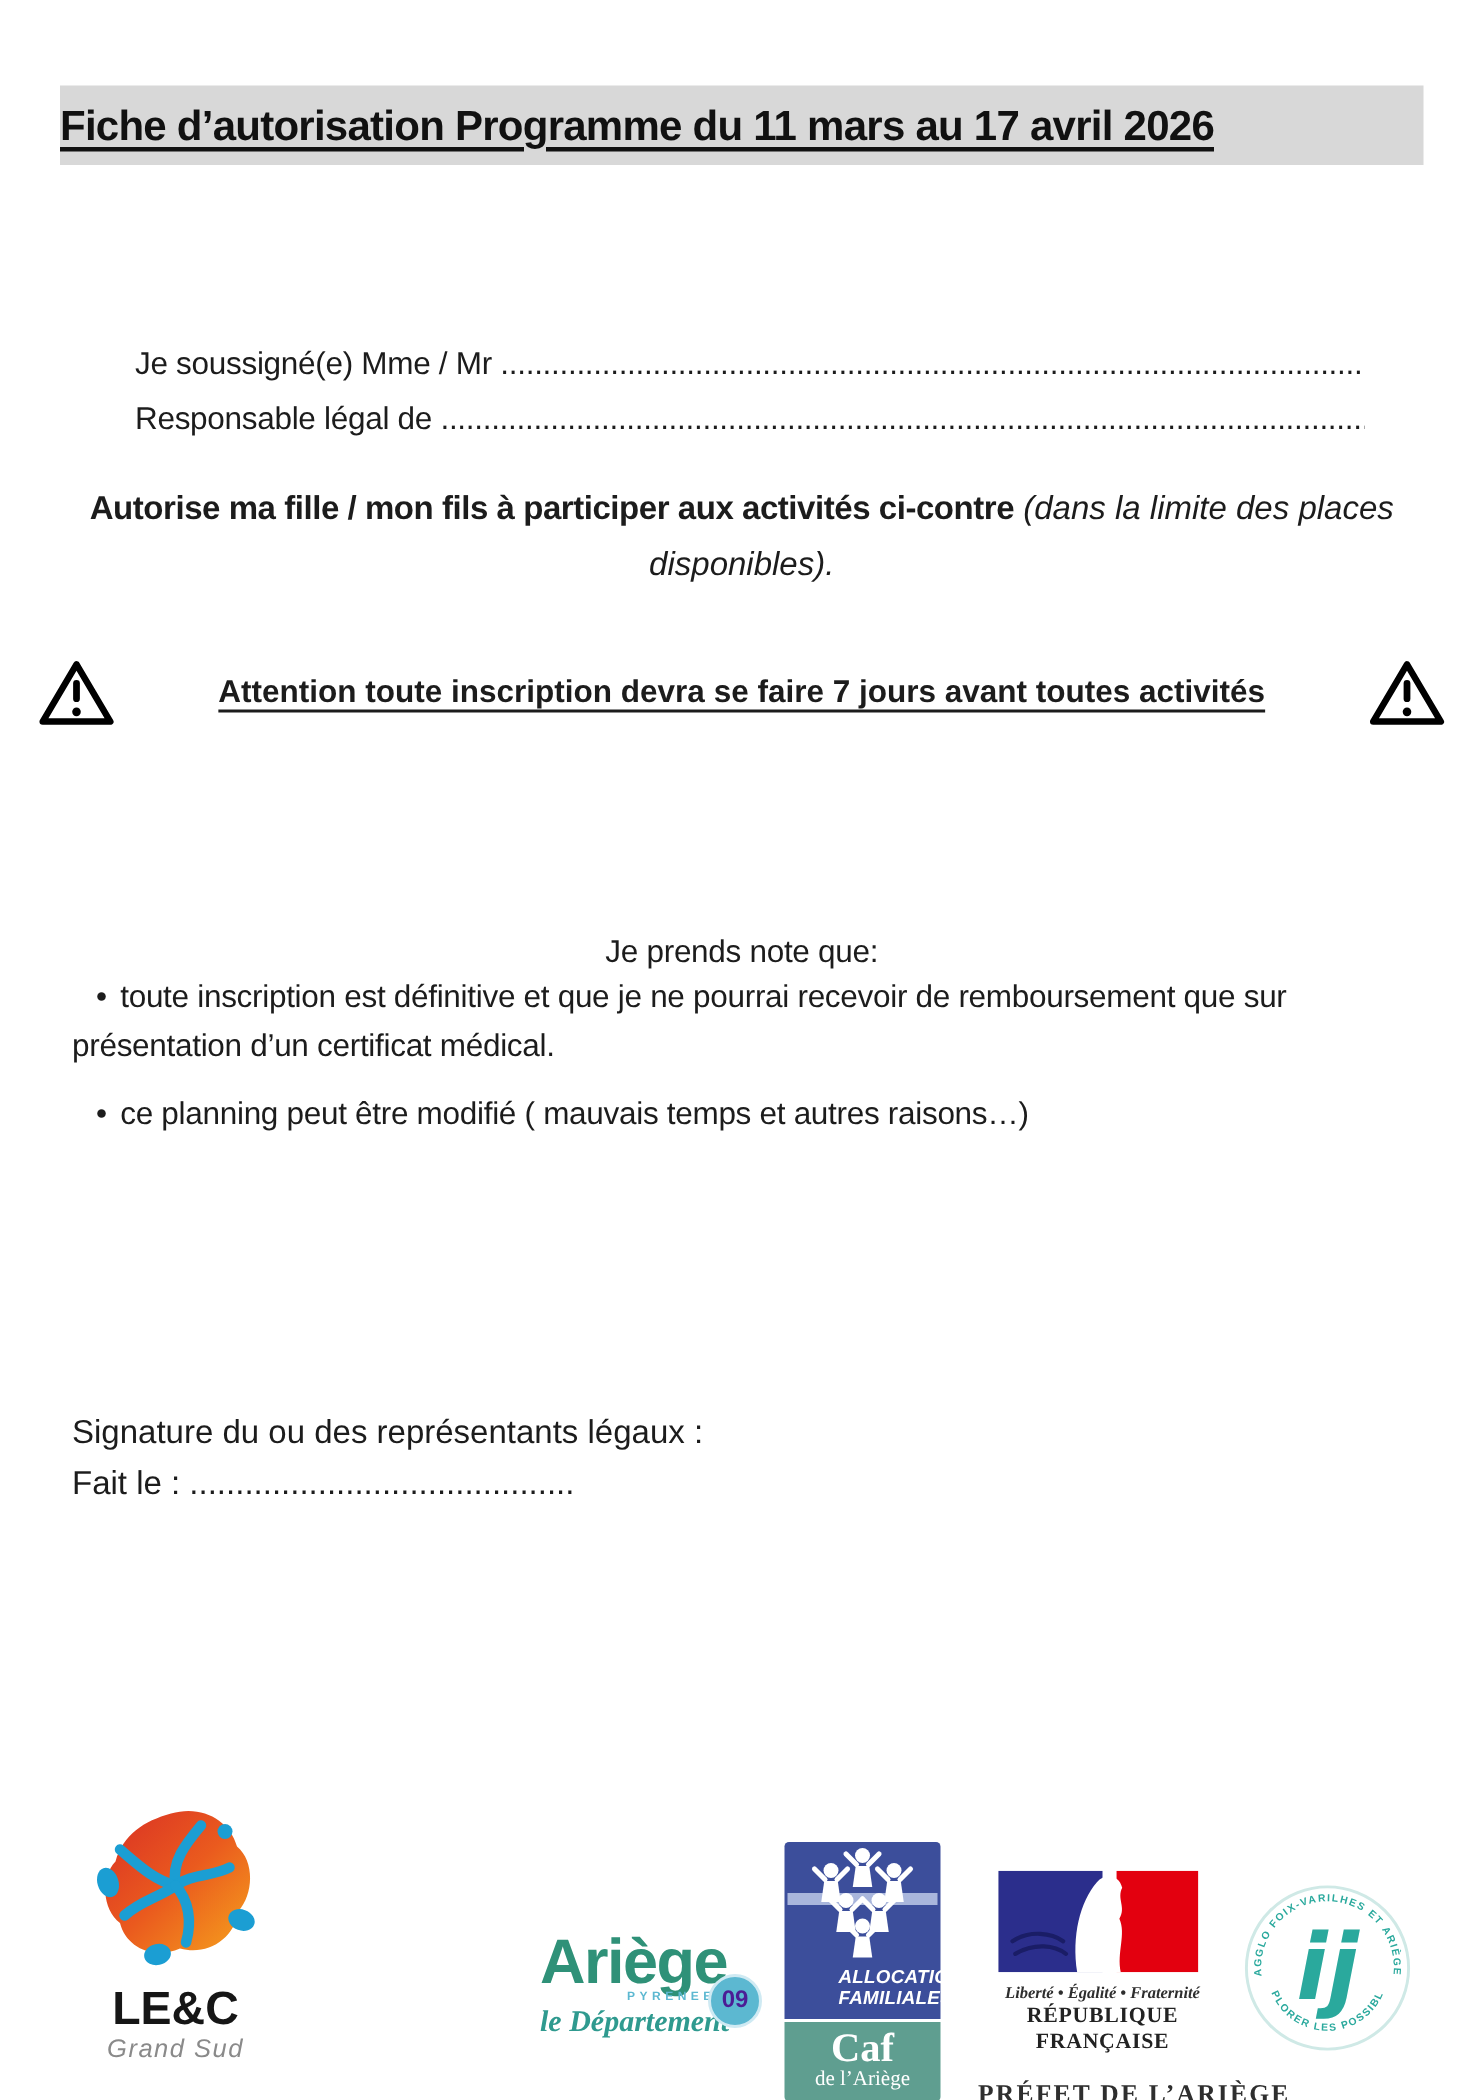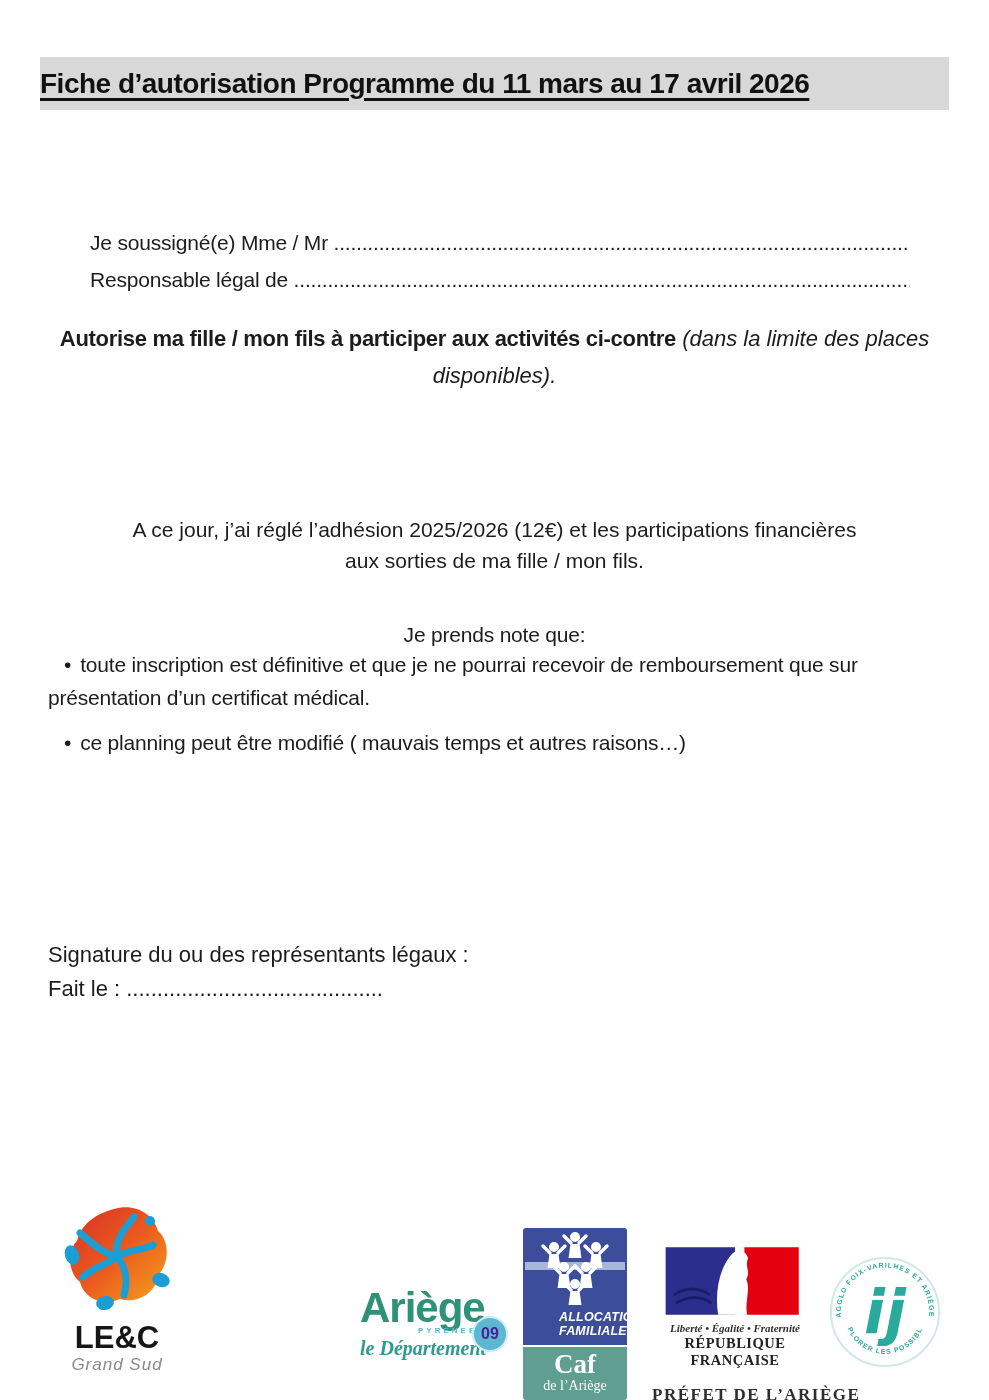--- a/index.html
+++ b/index.html
@@ -102,24 +102,34 @@
     <div>Je soussigné(e) Mme / Mr ..........................................................................................................................</div>
     <div>Responsable légal de ..............................................................................................................................</div>
   </div>
 
   <div class="abs center-row authorize">
     <span class="constrain">
       <b>Autorise ma fille / mon fils à participer aux activités ci-contre</b><i> (dans la limite des places disponibles).</i>
     </span>
   </div>
 
-
-  <div class="abs center-row payment">
-    <span class="constrain">A ce jour, j’ai réglé l’adhésion 2025/2026 (12€) et les participations financières aux sorties de ma fille / mon fils.</span>
-  </div>
+  <div class="abs warning-row">
+    <svg class="tri" viewBox="0 0 60 54">
+      <path d="M30 5 L56 49 H4 Z" fill="none" stroke="#000" stroke-width="5" stroke-linejoin="round"></path>
+      <rect x="27.4" y="17" width="5.2" height="17" rx="2.6" fill="#000"></rect>
+      <circle cx="30" cy="41.5" r="3.3" fill="#000"></circle>
+    </svg>
+    <span class="wtext">Attention toute inscription devra se faire 7 jours avant toutes activités</span>
+    <svg class="tri" viewBox="0 0 60 54">
+      <path d="M30 5 L56 49 H4 Z" fill="none" stroke="#000" stroke-width="5" stroke-linejoin="round"></path>
+      <rect x="27.4" y="17" width="5.2" height="17" rx="2.6" fill="#000"></rect>
+      <circle cx="30" cy="41.5" r="3.3" fill="#000"></circle>
+    </svg>
+  </div>
+
 
   <div class="abs center-row note-head bodytext">Je prends note que:</div>
 
   <div class="abs bullets">
     <div class="bullet"><span class="dot">•</span><span>toute inscription est définitive et que je ne pourrai recevoir de remboursement que sur présentation d’un certificat médical.</span></div>
     <div class="bullet"><span class="dot">•</span><span>ce planning peut être modifié ( mauvais temps et autres raisons…)</span></div>
   </div>
 
 
   <div class="abs sign-block">

